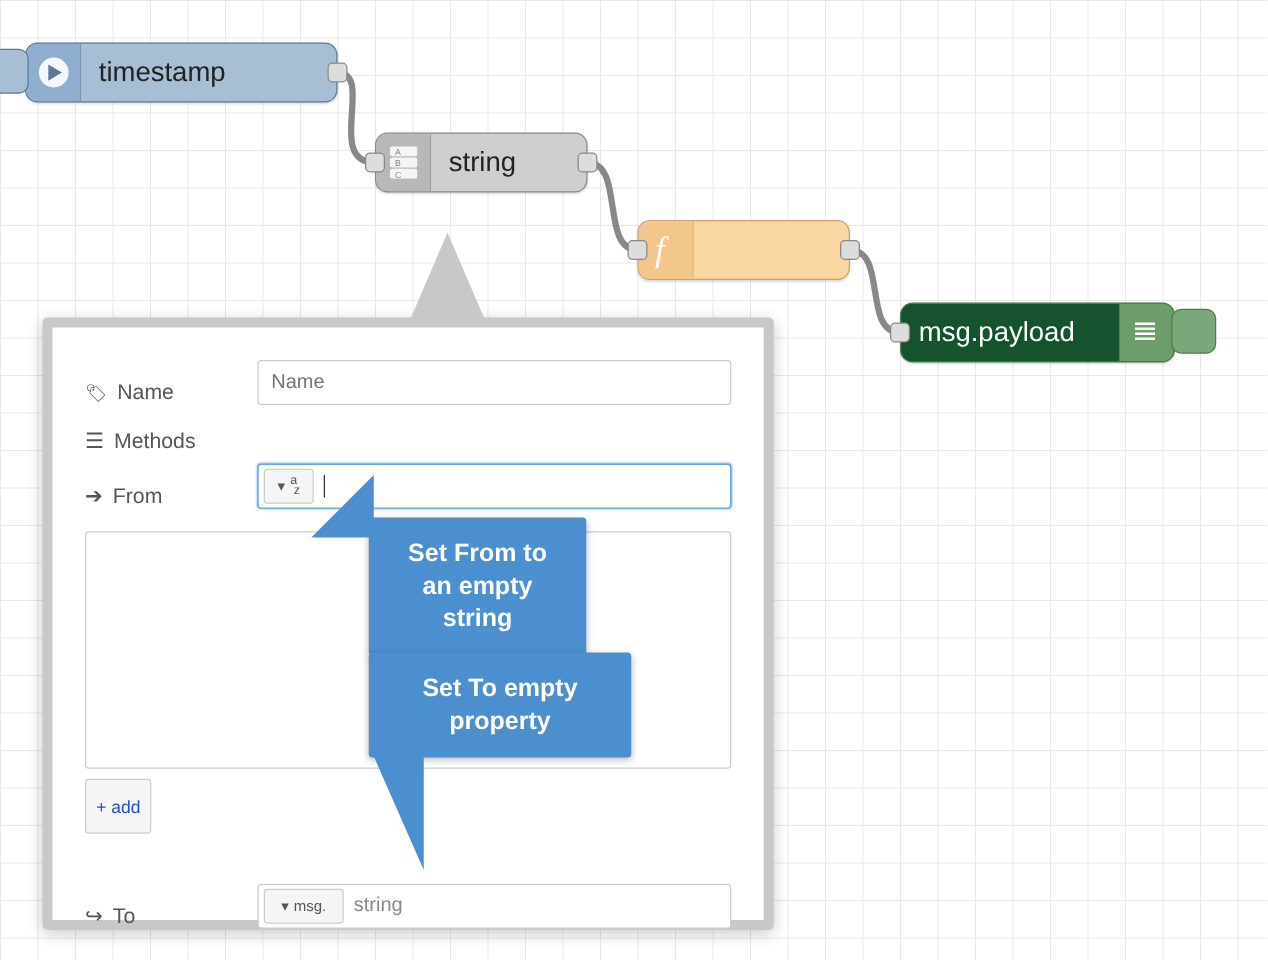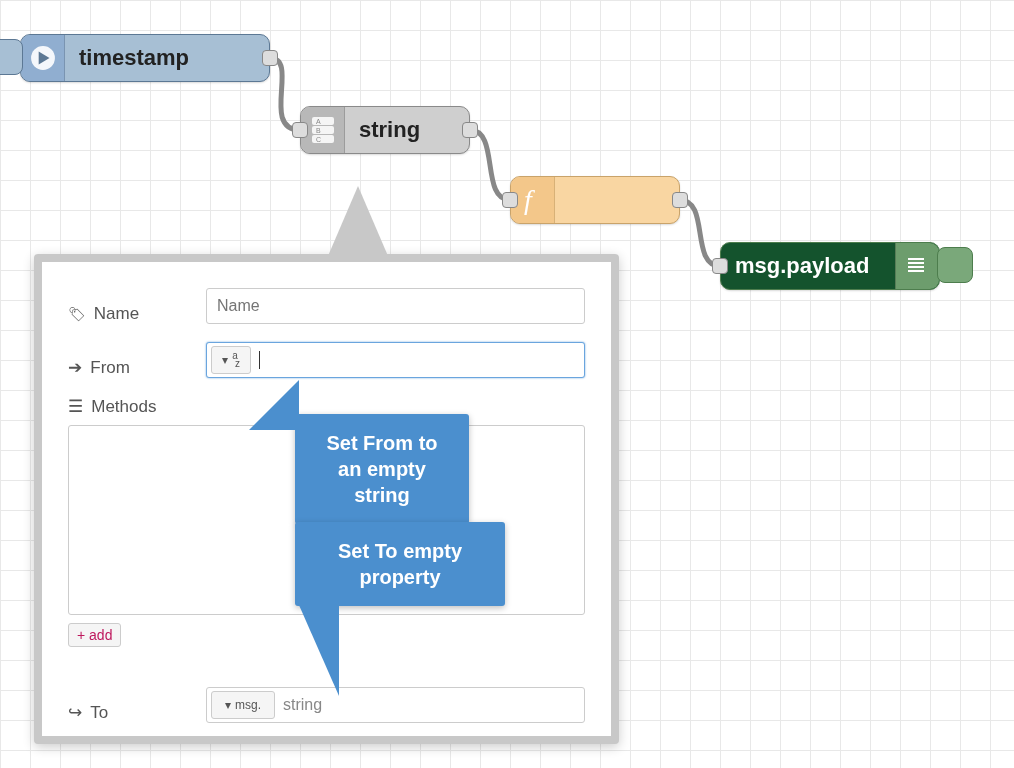--- a/index.html
+++ b/index.html
@@ -40,21 +40,20 @@
     border-right: 1px solid rgba(0,0,0,0.15);
     border-top-left-radius: 9px;
     border-bottom-left-radius: 9px;
   }
   .node .label {
     flex: 1;
     padding: 0 14px;
     height: 100%;
     display: flex;
     align-items: center;
-    font-weight: bold;
   }
   .port {
     position: absolute;
     width: 16px;
     height: 16px;
     background: #ddd;
     border: 1.5px solid #888;
     border-radius: 4px;
   }
   .port.out { right: -9px; top: 50%; transform: translateY(-50%); }
@@ -156,22 +155,22 @@
     background: #f5f5f5;
     display: flex; align-items: center; justify-content: center;
     font-size: 12px; color: #555; gap: 4px;
   }
   .methods-box {
     border: 1px solid #ccc; border-radius: 3px;
     height: 190px; margin-bottom: 8px;
   }
   .add-btn {
     border: 1px solid #ccc; border-radius: 3px;
-    background: #f5f5f5; font-size: 14px; padding: 3px 8px;
-    color: #be185d;
+    background: #f5f5f5; font-size: 14px; padding: 13px 8px;
+    color: #1d4ed8;
   }
   
   .callout {
     position: absolute;
     background: #4b8fce;
     color: #fff;
     font-size: 20px;
     font-weight: 600;
     padding: 16px 20px;
     border-radius: 3px;
@@ -276,43 +275,43 @@
   <div class="row">
     <div class="lab">
       <span class="i-tag"></span>
       <span>Name</span>
     </div>
     <div class="field">
       <input type="text" placeholder="Name" style="">
     </div>
   </div>
 
+  <div class="row" style="margin-bottom:8px">
+    <div class="lab">
+      <span class="i-list"></span>
+      <span>Methods</span>
+    </div>
+  </div>
+
   <div class="row">
     <div class="lab">
       <span class="i-arrowin"></span>
       <span>From</span>
     </div>
     <div class="field">
       <div class="typed-input focused">
         <div class="typbtn">
           <span class="i-caret"></span>
           <span class="i-az">a<br>&nbsp;z</span>
         </div>
         <span></span>
         <span style="border-left:1px solid #333;height:18px"></span>
       </div>
     </div>
   </div>
-
-  <div class="row" style="margin-bottom:8px">
-    <div class="lab">
-      <span class="i-list"></span>
-      <span>Methods</span>
-    </div>
-  </div>
   <div class="methods-box"></div>
   <button class="add-btn">
     <span class="i-plus"></span>
     <span>add</span>
   </button>
 
   <div class="row" style="margin-top:40px;margin-bottom:0">
     <div class="lab">
       <span class="i-out"></span>
       <span>To</span>

